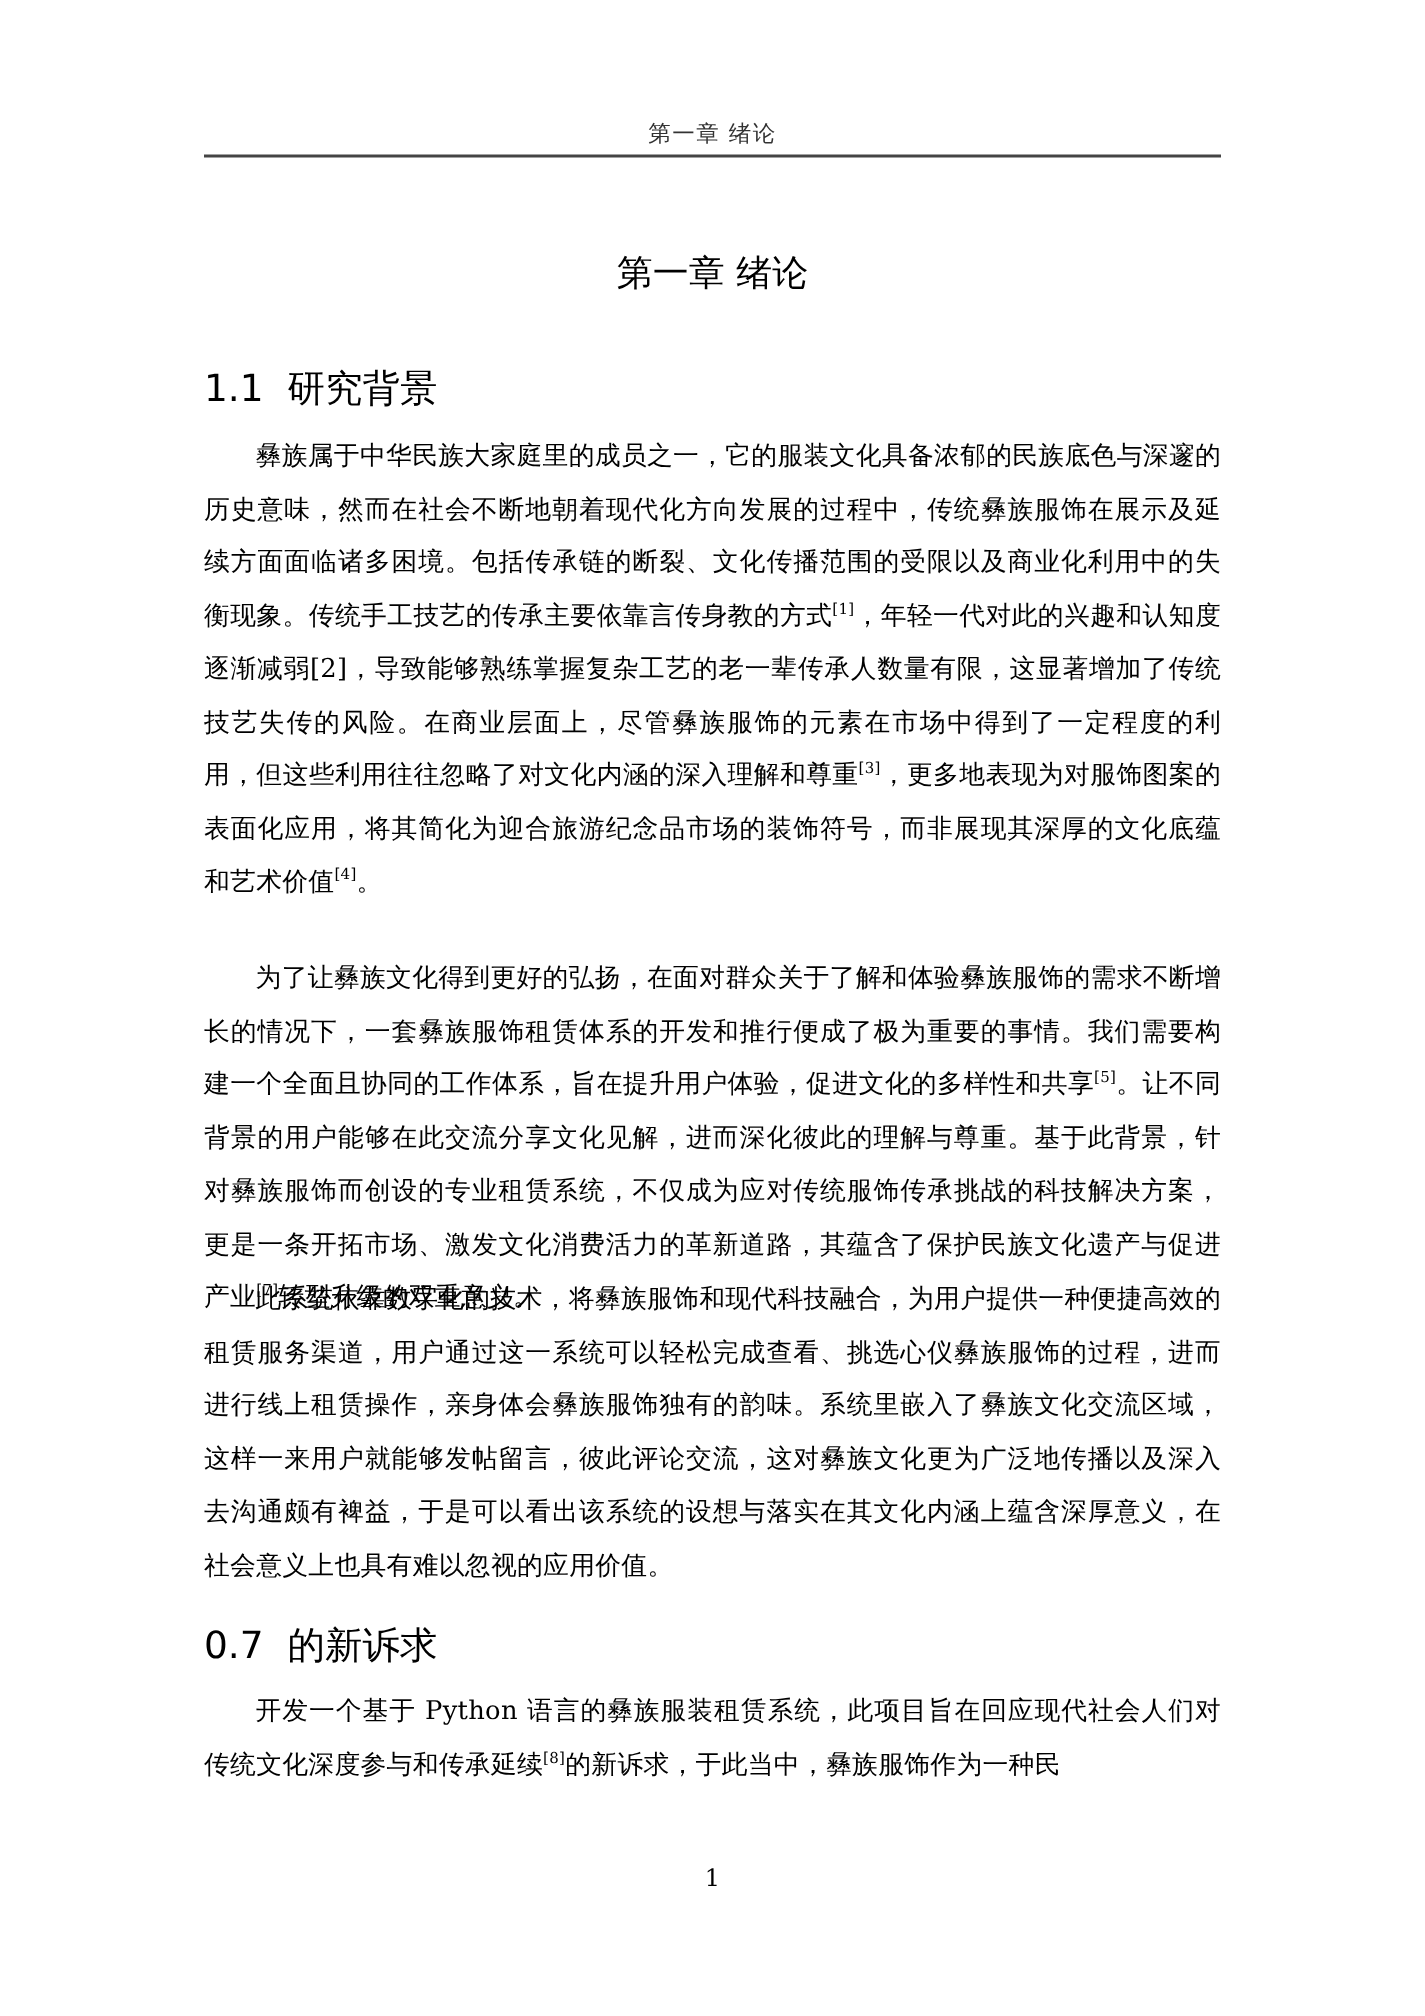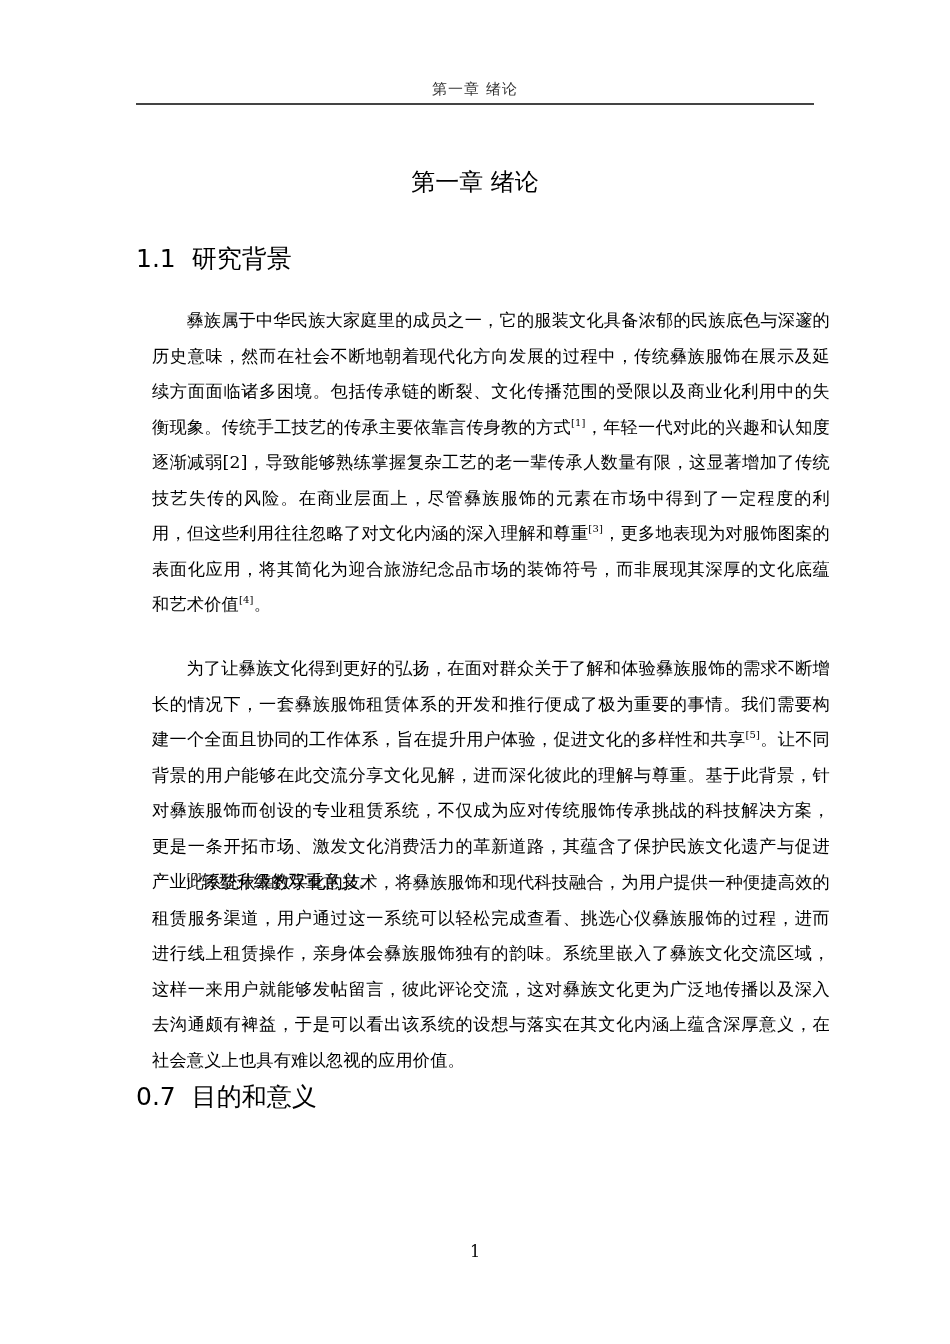--- a/index.html
+++ b/index.html
@@ -7,21 +7,21 @@
          font-family: "DejaVu Serif", "Liberation Serif", serif; color: #000; }
   .page { position: absolute; left: 0; top: 0; width: 770px; height: 1344px; }
   .running-header { position: absolute; left: 136px; width: 678px; top: 80px;
          text-align: center; font-size: 15px; color: #333; letter-spacing: 1px; }
   .header-rule { position: absolute; left: 136px; width: 678px; top: 103px; height: 2px; background: #444; }
   .chapter-title { position: absolute; left: 136px; width: 678px; top: 166px; text-align: center;
          font-family: "DejaVu Sans", "Liberation Sans", sans-serif; font-size: 24px; font-weight: normal; }
   .section-title { position: absolute; left: 136px; font-family: "DejaVu Sans", "Liberation Sans", sans-serif;
          font-size: 25px; }
   .para { position: absolute; left: 136px; width: 678px; font-size: 17.2px; line-height: 35.5px;
-         text-align: justify; text-indent: 2em; margin: 16px; letter-spacing: 0.2px; }
+         text-align: justify; text-indent: 2em; margin: 0; letter-spacing: 0.2px; }
   .para sup { font-size: 10px; vertical-align: 7px; line-height: 0; }
   .page-number { position: absolute; left: 136px; width: 678px; top: 1242px; text-align: center; font-size: 16px; }
 </style>
 </head>
 <body>
 
 <div class="page">
   <div class="running-header">第一章  绪论</div>
   <div class="header-rule"></div>
 
@@ -29,18 +29,19 @@
 
   <div class="section-title" style="top:242px">
     <span>1.1</span>&nbsp;&nbsp;<span>研究背景</span>
   </div>
 
   <p class="para" style="top:287px">彝族属于中华民族大家庭里的成员之一，它的服装文化具备浓郁的民族底色与深邃的历史意味，然而在社会不断地朝着现代化方向发展的过程中，传统彝族服饰在展示及延续方面面临诸多困境。包括传承链的断裂、文化传播范围的受限以及商业化利用中的失衡现象。传统手工技艺的传承主要依靠言传身教的方式<sup>[1]</sup>，年轻一代对此的兴趣和认知度逐渐减弱[2]，导致能够熟练掌握复杂工艺的老一辈传承人数量有限，这显著增加了传统技艺失传的风险。在商业层面上，尽管彝族服饰的元素在市场中得到了一定程度的利用，但这些利用往往忽略了对文化内涵的深入理解和尊重<sup>[3]</sup>，更多地表现为对服饰图案的表面化应用，将其简化为迎合旅游纪念品市场的装饰符号，而非展现其深厚的文化底蕴和艺术价值<sup>[4]</sup>。</p>
   <p class="para" style="top:635px">为了让彝族文化得到更好的弘扬，在面对群众关于了解和体验彝族服饰的需求不断增长的情况下，一套彝族服饰租赁体系的开发和推行便成了极为重要的事情。我们需要构建一个全面且协同的工作体系，旨在提升用户体验，促进文化的多样性和共享<sup>[5]</sup>。让不同背景的用户能够在此交流分享文化见解，进而深化彼此的理解与尊重。基于此背景，针对彝族服饰而创设的专业租赁系统，不仅成为应对传统服饰传承挑战的科技解决方案，更是一条开拓市场、激发文化消费活力的革新道路，其蕴含了保护民族文化遗产与促进产业<sup>[7]</sup>转型升级的双重意义。</p>
   <p class="para" style="top:849px">此系统依靠数字化的技术，将彝族服饰和现代科技融合，为用户提供一种便捷高效的租赁服务渠道，用户通过这一系统可以轻松完成查看、挑选心仪彝族服饰的过程，进而进行线上租赁操作，亲身体会彝族服饰独有的韵味。系统里嵌入了彝族文化交流区域，这样一来用户就能够发帖留言，彼此评论交流，这对彝族文化更为广泛地传播以及深入去沟通颇有裨益，于是可以看出该系统的设想与落实在其文化内涵上蕴含深厚意义，在社会意义上也具有难以忽视的应用价值。</p>
 
   <div class="section-title" style="top:1080px">
-    <span>0.7</span>&nbsp;&nbsp;<span>目的和意义</span>
+    <span>0.7</span>&nbsp;&nbsp;<span>的新诉求</span>
   </div>
 
+  <p class="para" style="top:1124px">开发一个基于 Python 语言的彝族服装租赁系统，此项目旨在回应现代社会人们对传统文化深度参与和传承延续<sup>[8]</sup>的新诉求，于此当中，彝族服饰作为一种民</p>
 
   <div class="page-number">1</div>
 </div>
 
 </body></html>

